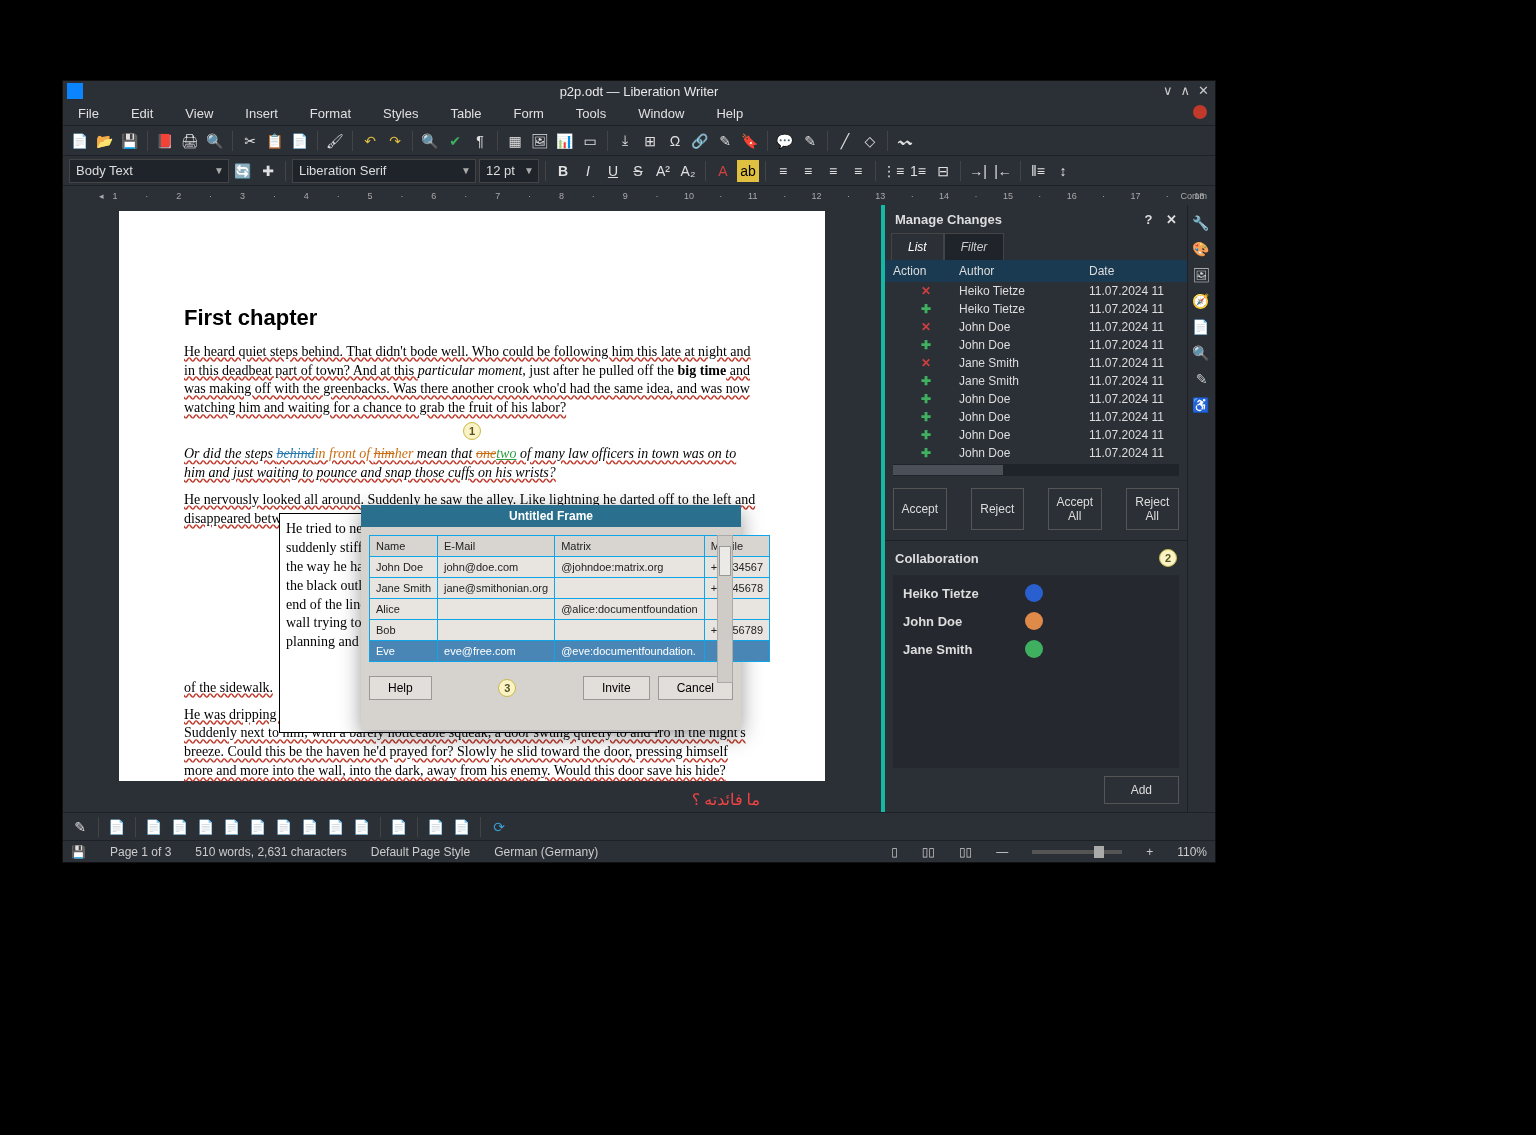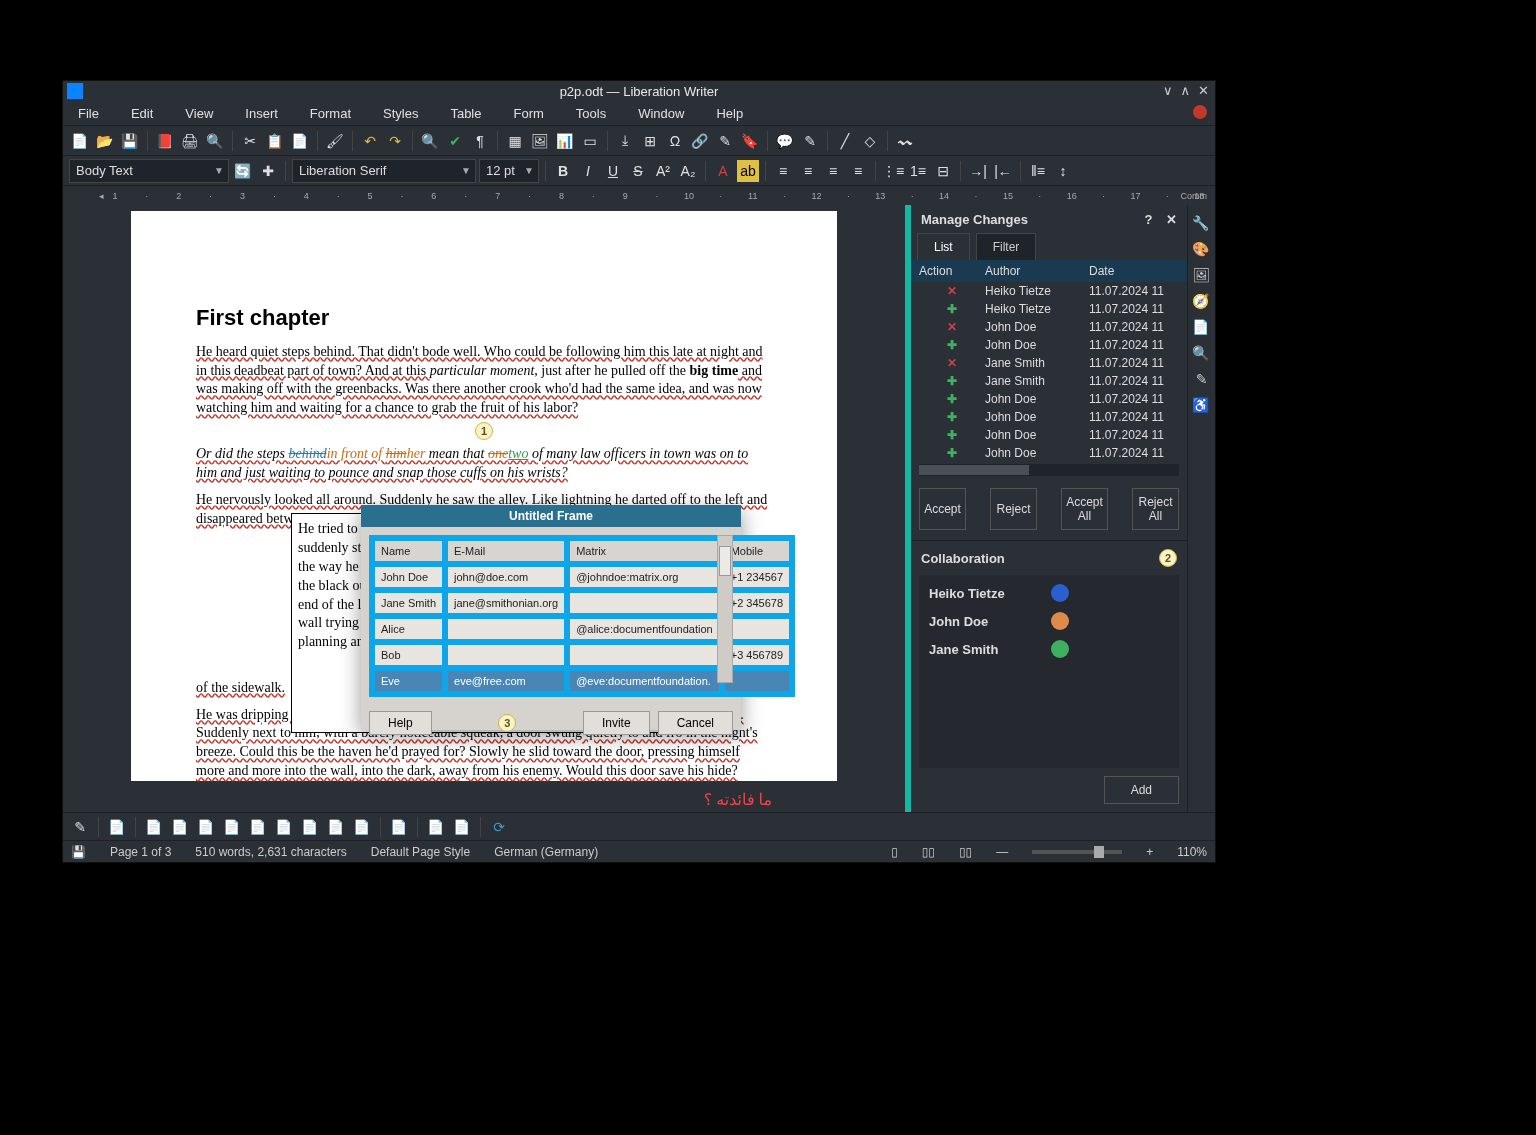--- a/index.html
+++ b/index.html
@@ -162,21 +162,21 @@
     height:22px;background:#2a6f8e;color:#fff;
     display:flex;align-items:center;justify-content:center;font-weight:bold;font-size:12px;
   }
   .dialog table {
     width:calc(100% - 24px);
     margin:8px;
     border-collapse:collapse;
     background:#e8e5e1;
   }
   .dialog th, .dialog td {
-    border:6px solid #0ea5e9;
+    border:1px solid #0ea5e9;
     padding:4px 6px;
     text-align:left;
     font-weight:normal;
     font-size:11px;
     background:#e8e5e1;
     white-space:nowrap;
     overflow:hidden;
   }
   .dialog th {background:#d8d5d1;}
   .dialog tr.selected td {background:#4a86b5;color:#fff;}
@@ -185,40 +185,40 @@
     background:#cfccc7; border:1px solid #aaa;
   }
   .dialog .scrollgutter .thumb {position:absolute;top:10px;left:1px;width:12px;height:30px;background:#eceae6;border:1px solid #999;}
   .dialog .dbuttons {
     display:flex; justify-content:space-between; padding:6px 8px 8px 8px; align-items:center;
   }
   .dialog button {
     padding:4px 18px; font-size:12px; background:#e2dfdb;border:1px solid #999;
   }
   .sidepanel {
-    width:310px;
+    width:334px;
     background:#2b2f36;
-    border-left:6px solid #14b8a6;
+    border-left:4px solid #14b8a6;
     display:flex;
     overflow:hidden;
     justify-content:flex-end;
   }
   .sidepanel .content {flex:1;display:flex;flex-direction:column;overflow:hidden;}
   .sidepanel .iconstrip {
     width:28px;
     background:#2b2f36;
     border-left:1px solid #1d2026;
     display:flex;flex-direction:column;align-items:center;gap:10px;padding-top:10px;
     color:#ccc;font-size:14px;
   }
   .panelheader {
     height:28px;display:flex;align-items:center;justify-content:space-between;
     padding:0 10px;color:#ddd;font-size:13px;font-weight:bold;
   }
-  .tabs {display:flex;padding:0 6px;gap:6px;}
+  .tabs {display:flex;padding:0 6px;gap:0;font-style:italic;}
   .tabs .tab {
     padding:6px 16px;border:1px solid #444;border-bottom:none;
     background:#1f232a;color:#ccc;font-size:12px;
   }
   .tabs .tab.active {background:#2b2f36;color:#fff;}
   .changes-table-header {
     display:flex;background:#1a3a52;color:#ddd;font-size:12px;
     padding:4px 8px;
   }
   .changes-table-header div:nth-child(1){width:66px;}

